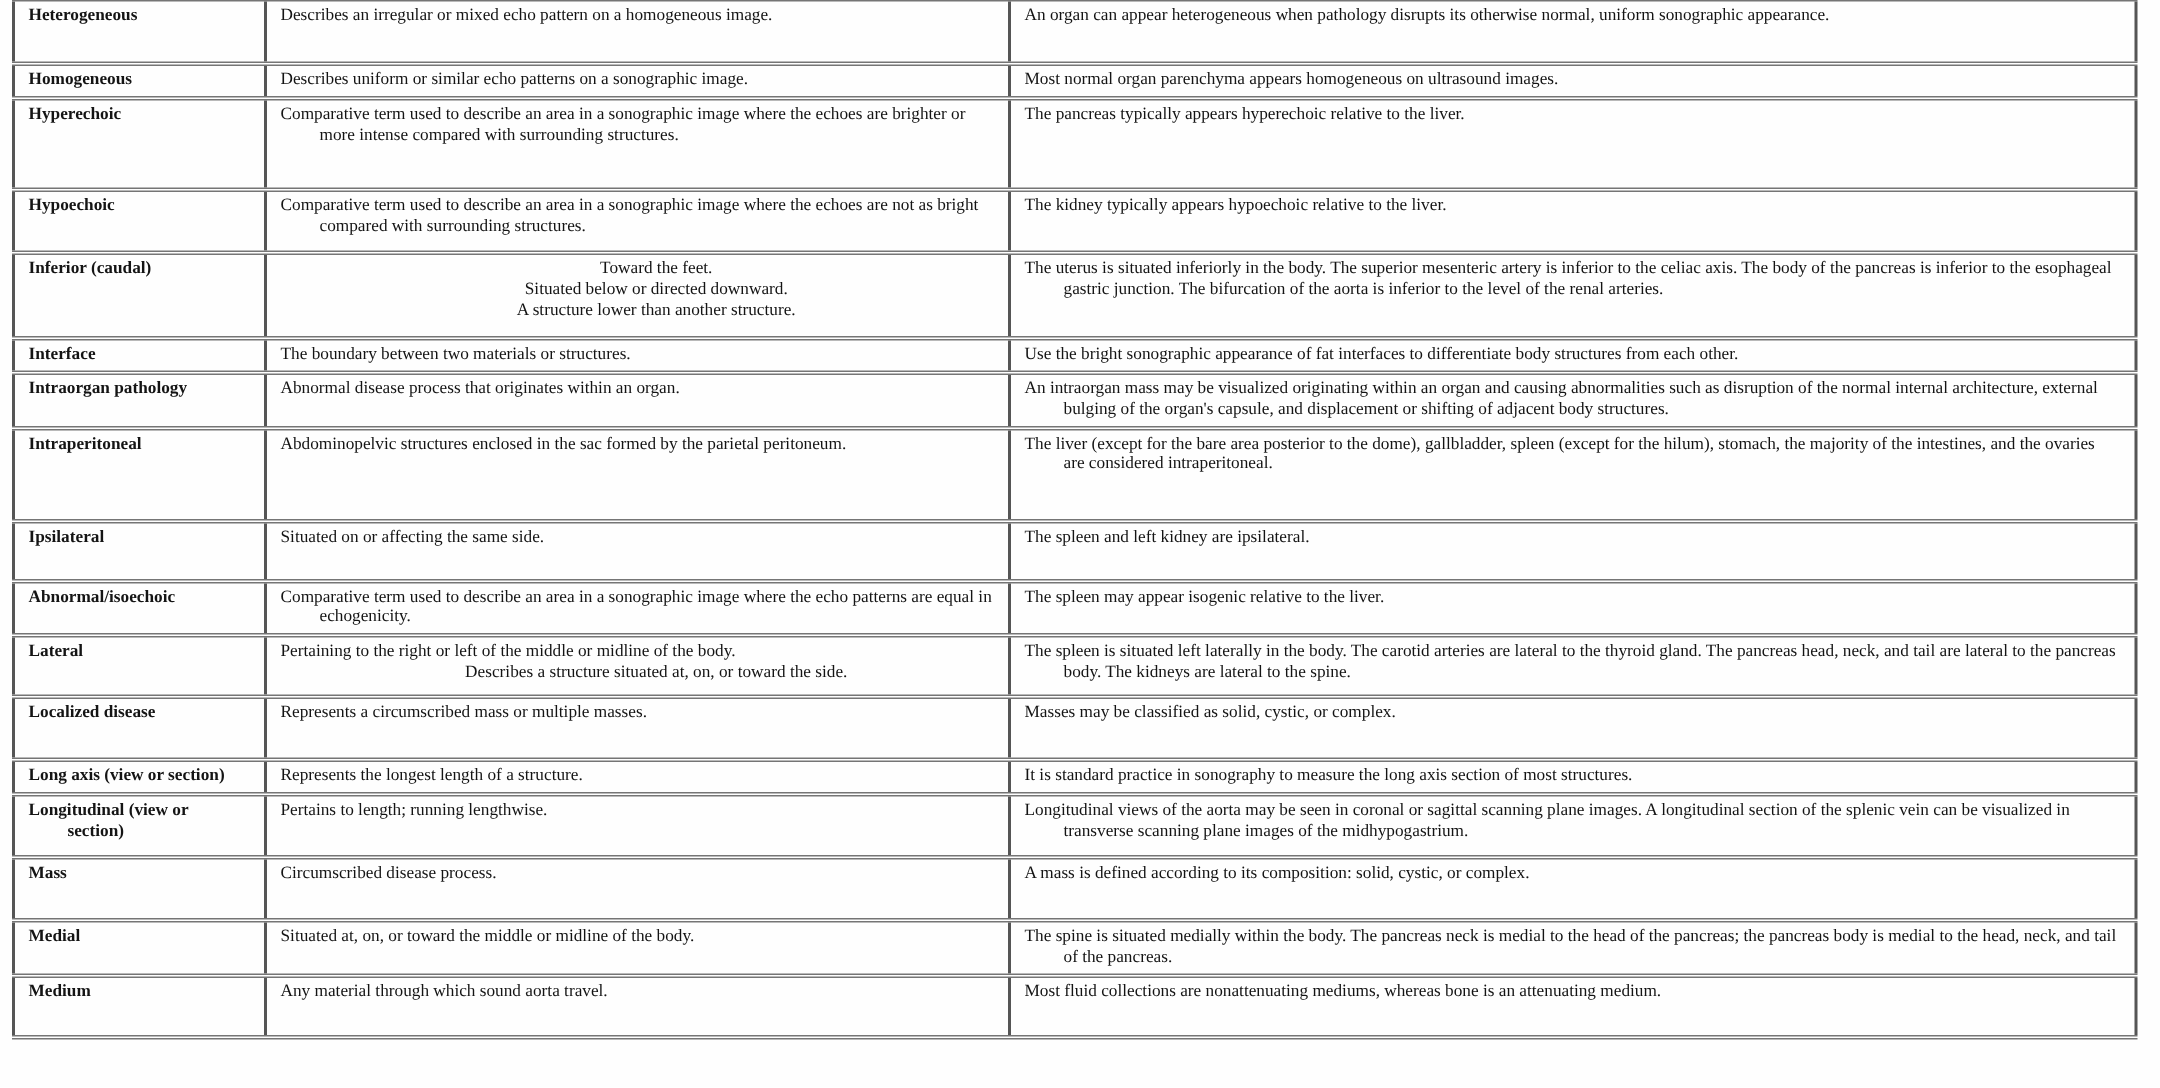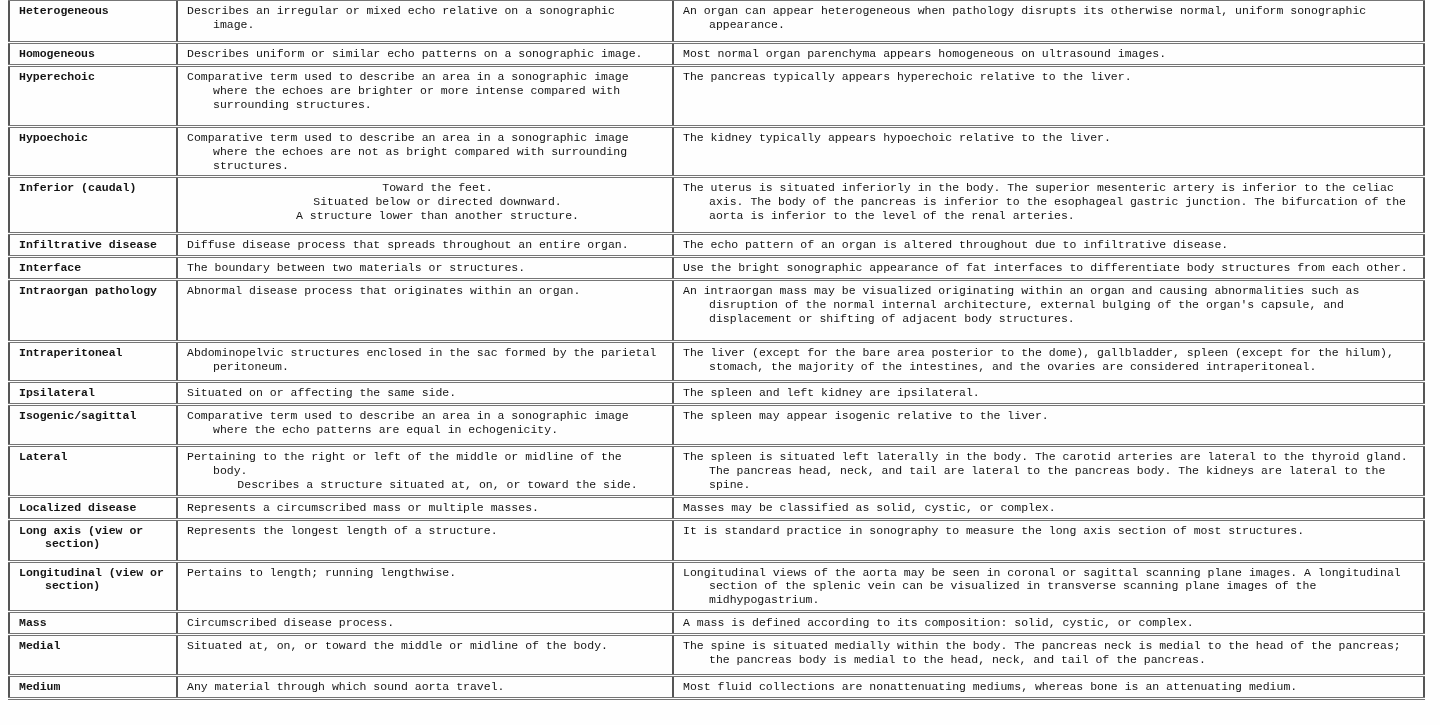--- a/index.html
+++ b/index.html
@@ -3,21 +3,21 @@
 <meta charset="utf-8">
 <style>
   * { box-sizing: border-box; }
   html, body { margin: 0; padding: 0; background: #ffffff; }
   .page {
     position: relative;
     width: 1440px;
     height: 725px;
     background: #fefefe;
     overflow: hidden;
-    font-family: Liberation Mono, monospace;
+    font-family: Liberation Serif, serif;
   }
   table.glossary {
     position: absolute;
     left: 8px;
     top: -2px;
     width: 1415px;
     border-collapse: collapse;
     table-layout: fixed;
     background: #fefefe;
   }
@@ -66,21 +66,21 @@
       <col style="width:168px">
       <col style="width:496px">
       <col style="width:751px">
     </colgroup>
     <tbody>
         <tr>
           <td class="term-cell">
             <div class="para">Heterogeneous</div>
           </td>
           <td>
-            <div class="para">Describes an irregular or mixed echo relative on a sonographic image.</div>
+            <div class="para">Describes an irregular or mixed echo pattern on a homogeneous image.</div>
           </td>
           <td>
             <div class="para">An organ can appear heterogeneous when pathology disrupts its otherwise normal, uniform sonographic appearance.</div>
           </td>
         </tr>
         <tr>
           <td class="term-cell">
             <div class="para">Homogeneous</div>
           </td>
           <td>
@@ -120,31 +120,20 @@
             <div class="para cont">Toward the feet.</div>
             <div class="para cont">Situated below or directed downward.</div>
             <div class="para cont">A structure lower than another structure.</div>
           </td>
           <td>
             <div class="para">The uterus is situated inferiorly in the body. The superior mesenteric artery is inferior to the celiac axis. The body of the pancreas is inferior to the esophageal gastric junction. The bifurcation of the aorta is inferior to the level of the renal arteries.</div>
           </td>
         </tr>
         <tr>
           <td class="term-cell">
-            <div class="para">Infiltrative disease</div>
-          </td>
-          <td>
-            <div class="para">Diffuse disease process that spreads throughout an entire organ.</div>
-          </td>
-          <td>
-            <div class="para">The echo pattern of an organ is altered throughout due to infiltrative disease.</div>
-          </td>
-        </tr>
-        <tr>
-          <td class="term-cell">
             <div class="para">Interface</div>
           </td>
           <td>
             <div class="para">The boundary between two materials or structures.</div>
           </td>
           <td>
             <div class="para">Use the bright sonographic appearance of fat interfaces to differentiate body structures from each other.</div>
           </td>
         </tr>
         <tr>
@@ -175,21 +164,21 @@
           </td>
           <td>
             <div class="para">Situated on or affecting the same side.</div>
           </td>
           <td>
             <div class="para">The spleen and left kidney are ipsilateral.</div>
           </td>
         </tr>
         <tr>
           <td class="term-cell">
-            <div class="para">Isogenic/sagittal</div>
+            <div class="para">Abnormal/isoechoic</div>
           </td>
           <td>
             <div class="para">Comparative term used to describe an area in a sonographic image where the echo patterns are equal in echogenicity.</div>
           </td>
           <td>
             <div class="para">The spleen may appear isogenic relative to the liver.</div>
           </td>
         </tr>
         <tr>
           <td class="term-cell">

